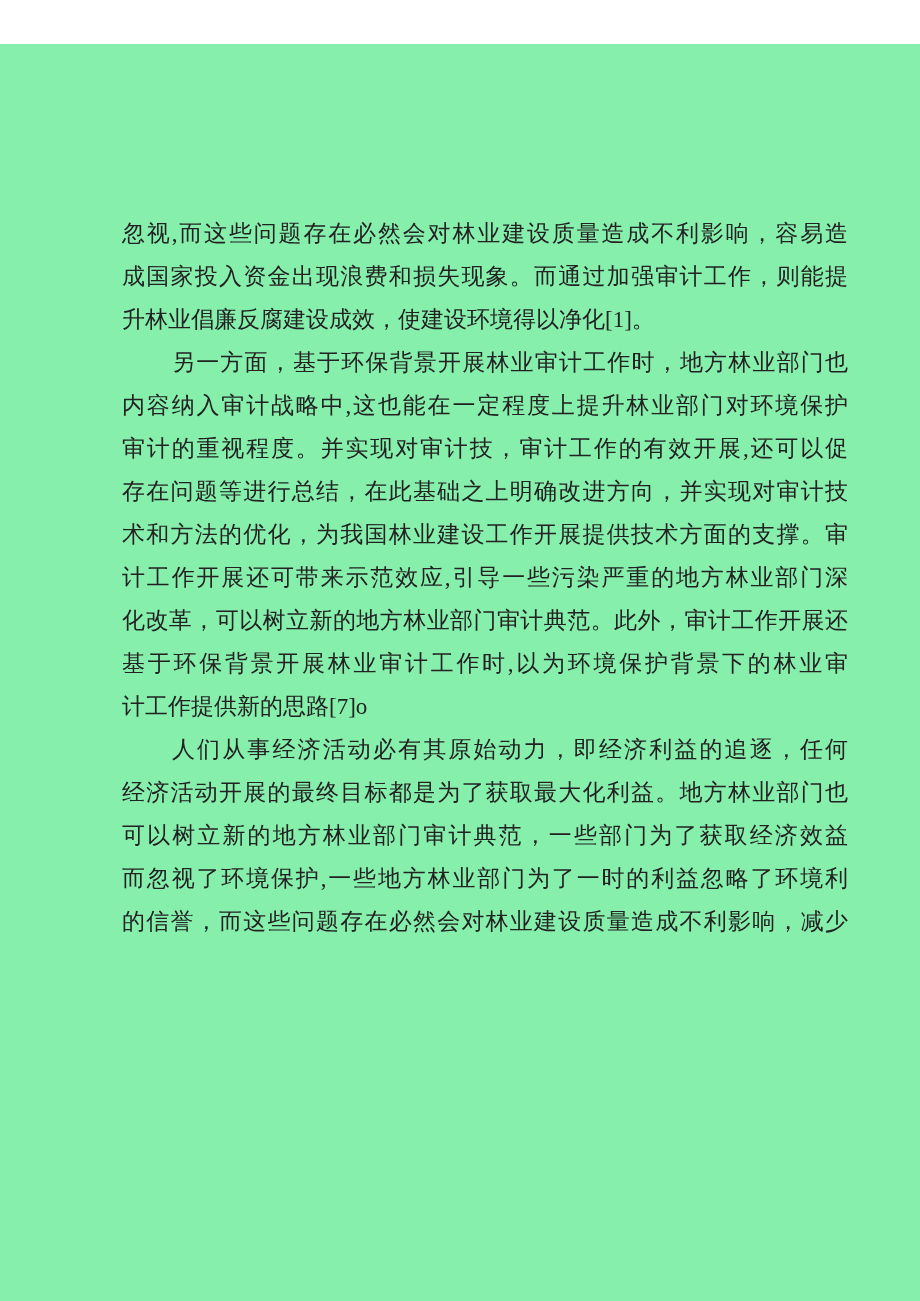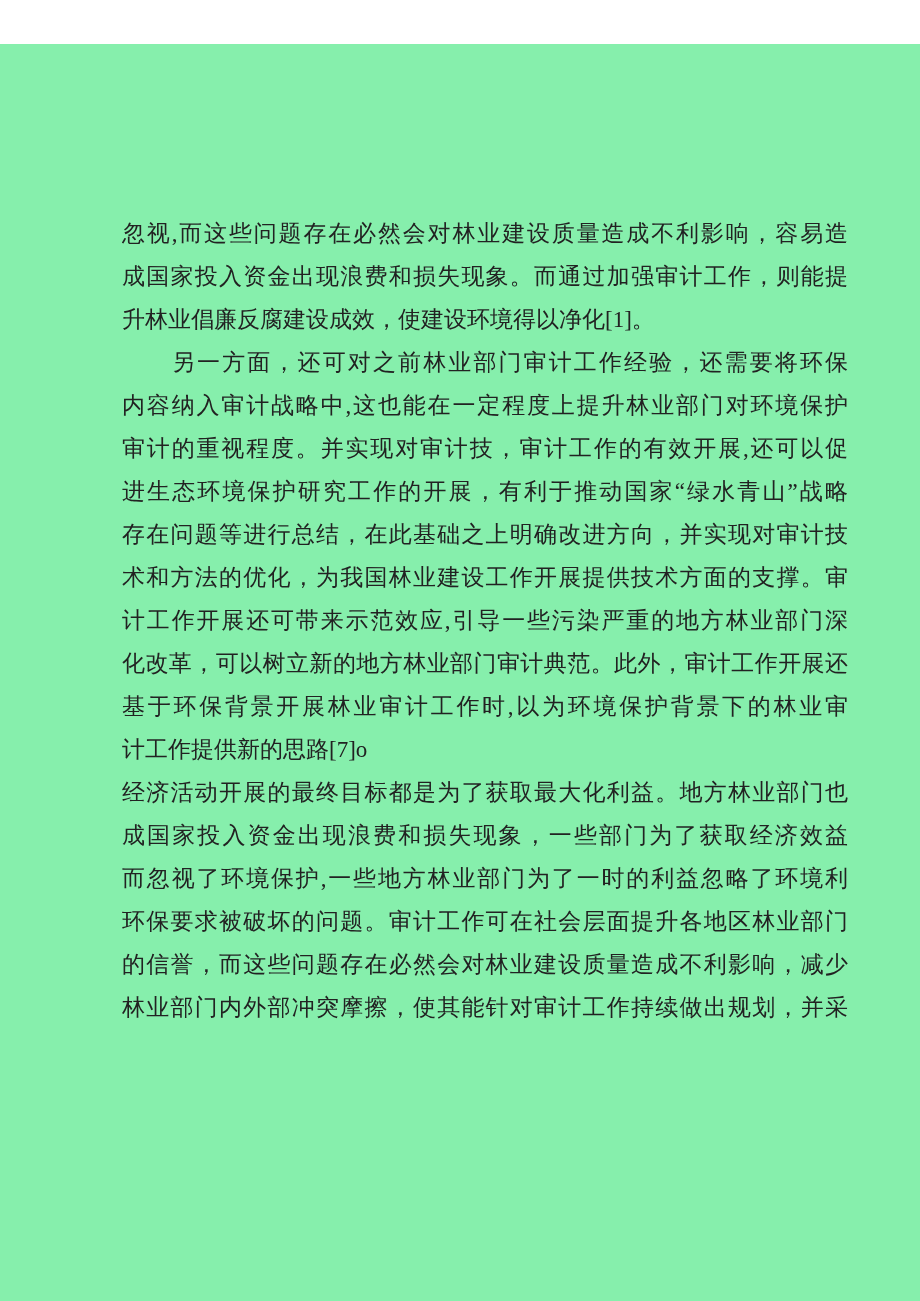--- a/index.html
+++ b/index.html
@@ -44,30 +44,28 @@
   }
 </style>
 </head>
 <body>
 
 <div class="page">
   <div class="textblock">
     <div class="line">忽视,而这些问题存在必然会对林业建设质量造成不利影响，容易造</div>
     <div class="line">成国家投入资金出现浪费和损失现象。而通过加强审计工作，则能提</div>
     <div class="line end">升林业倡廉反腐建设成效，使建设环境得以净化[1]。</div>
-    <div class="line indent">另一方面，还可对之前林业部门审计工作经验，还需要将环保</div>
+    <div class="line indent">另一方面，基于环保背景开展林业审计工作时，地方林业部门也</div>
     <div class="line">内容纳入审计战略中,这也能在一定程度上提升林业部门对环境保护</div>
     <div class="line">审计的重视程度。并实现对审计技，审计工作的有效开展,还可以促</div>
-    <div class="line">进生态环境保护研究工作的开展，有利于推动国家“绿水青山”战略</div>
     <div class="line">存在问题等进行总结，在此基础之上明确改进方向，并实现对审计技</div>
     <div class="line">术和方法的优化，为我国林业建设工作开展提供技术方面的支撑。审</div>
     <div class="line">计工作开展还可带来示范效应,引导一些污染严重的地方林业部门深</div>
     <div class="line">化改革，可以树立新的地方林业部门审计典范。此外，审计工作开展还</div>
     <div class="line">基于环保背景开展林业审计工作时,以为环境保护背景下的林业审</div>
     <div class="line end">计工作提供新的思路[7]o</div>
+    <div class="line indent">人们从事经济活动必有其原始动力，即经济利益的追逐，任何</div>
     <div class="line">经济活动开展的最终目标都是为了获取最大化利益。地方林业部门也</div>
-    <div class="line">成国家投入资金出现浪费和损失现象，一些部门为了获取经济效益</div>
+    <div class="line">可以树立新的地方林业部门审计典范，一些部门为了获取经济效益</div>
     <div class="line">而忽视了环境保护,一些地方林业部门为了一时的利益忽略了环境利</div>
-    <div class="line">环保要求被破坏的问题。审计工作可在社会层面提升各地区林业部门</div>
     <div class="line">的信誉，而这些问题存在必然会对林业建设质量造成不利影响，减少</div>
-    <div class="line">林业部门内外部冲突摩擦，使其能针对审计工作持续做出规划，并采</div>
   </div>
 </div>
 
 </body></html>

